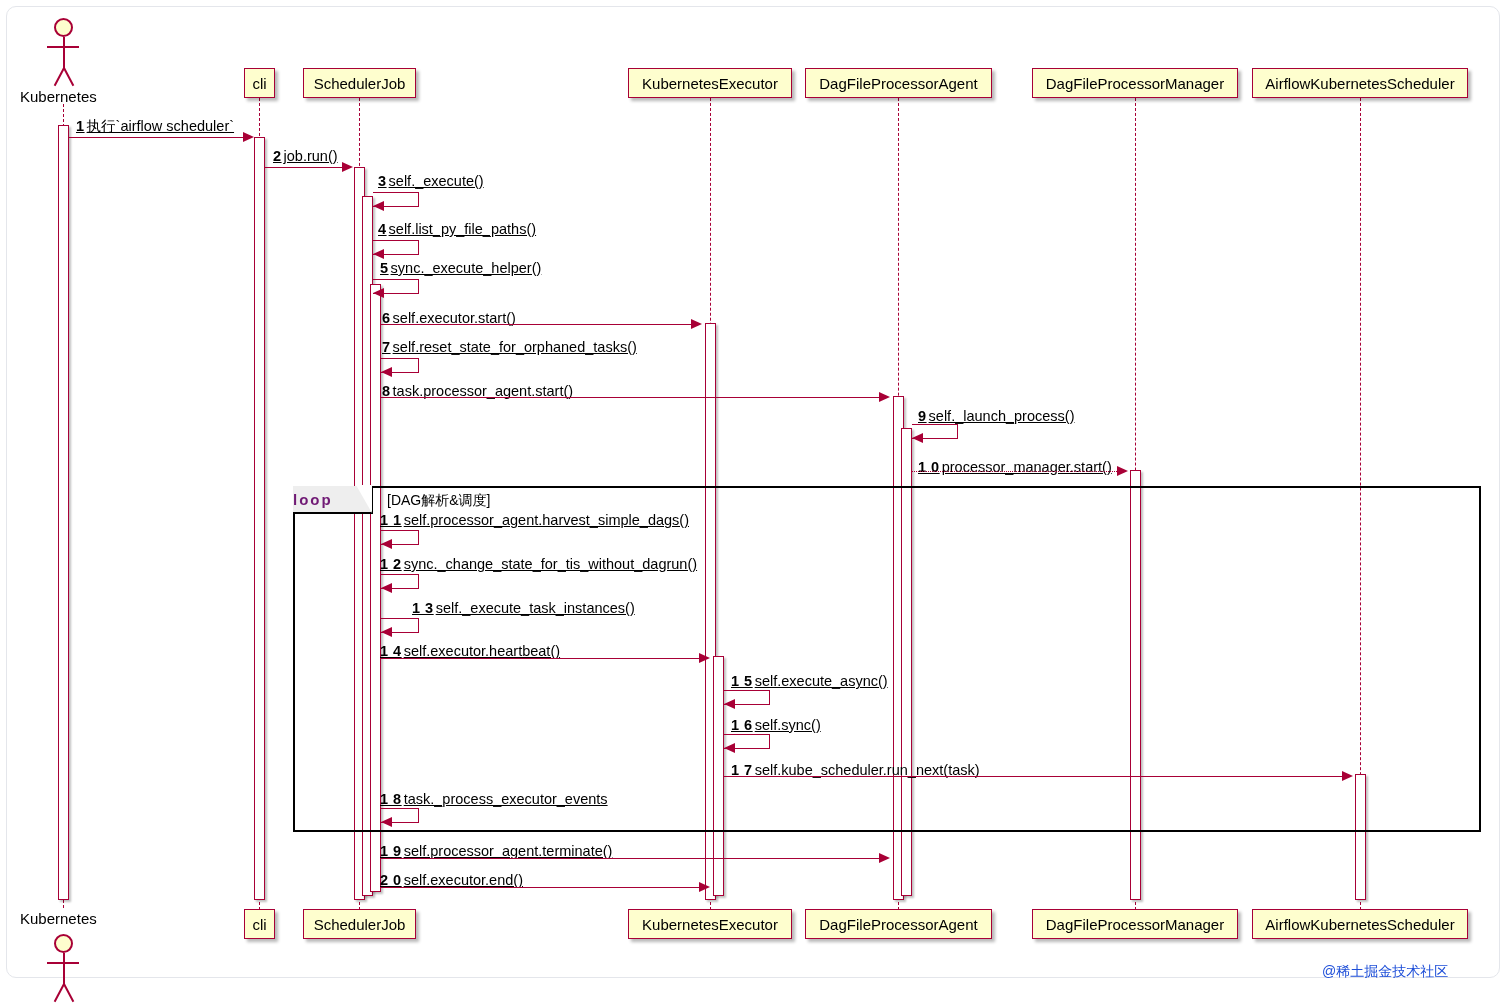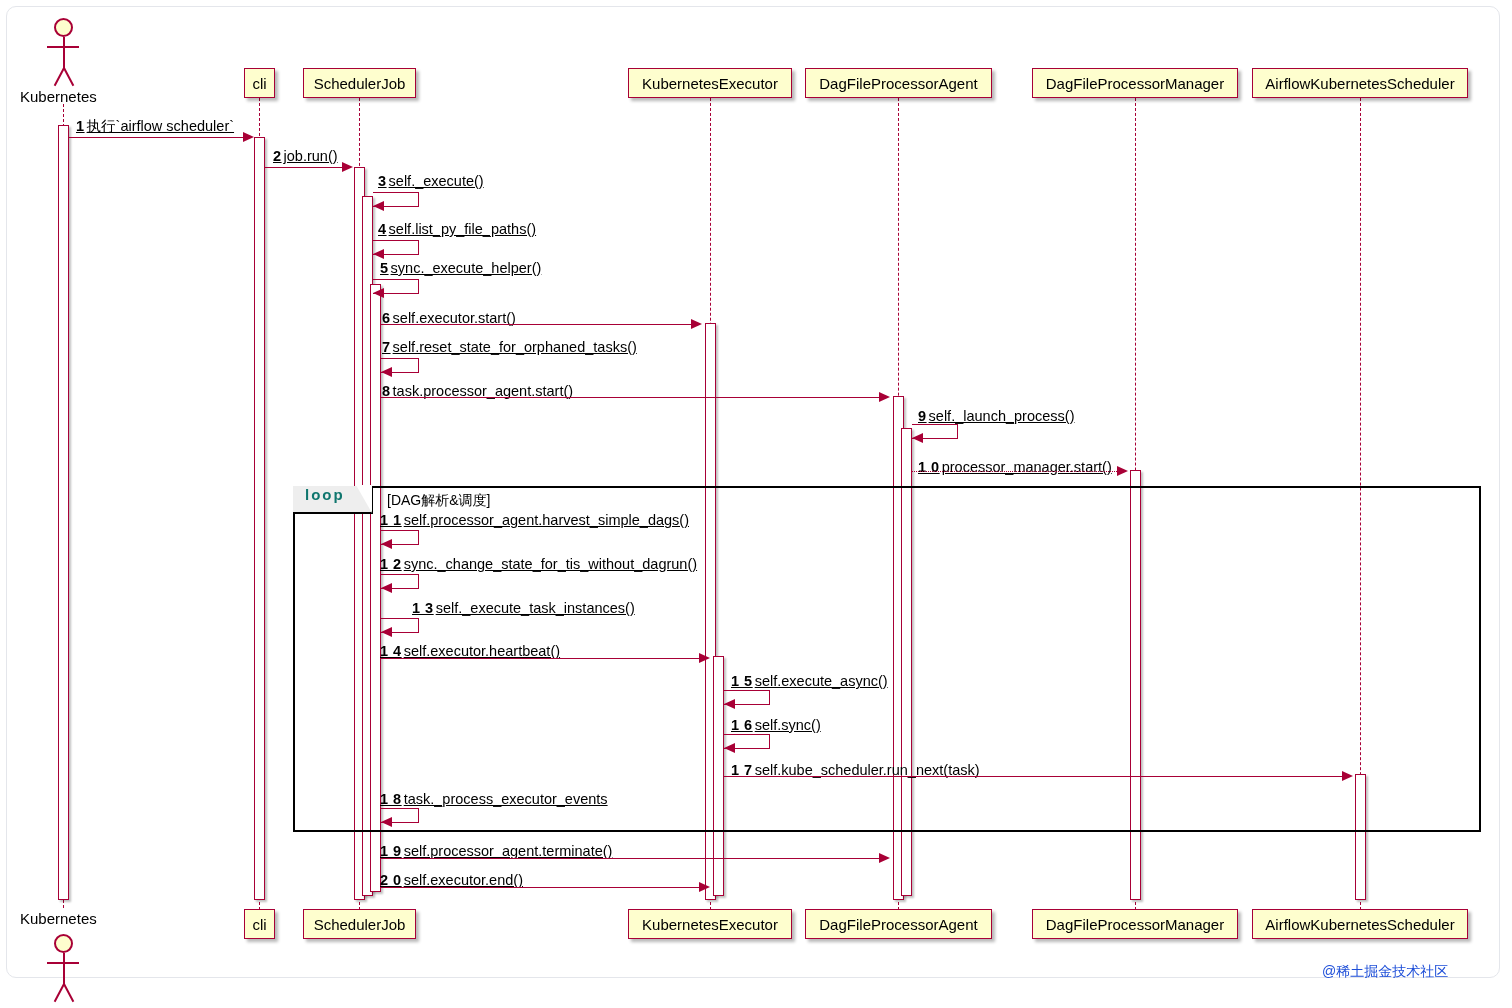--- a/index.html
+++ b/index.html
@@ -26,21 +26,21 @@
   
   .actor{position:absolute;}
   .actor .head{position:absolute;width:19px;height:19px;border-radius:50%;background:#FEFECE;border:2px solid #A80036;box-sizing:border-box;}
   .actor .body{position:absolute;width:0;border-left:2px solid #A80036;}
   .actor .arms{position:absolute;height:0;border-top:2px solid #A80036;}
   .actor .legL,.actor .legR{position:absolute;width:0;border-left:2px solid #A80036;transform-origin:top center;}
   .actorname{position:absolute;font-size:15px;color:#000;white-space:nowrap;}
   
   .frame{position:absolute;border:2.2px solid #000;box-sizing:border-box;background:transparent;}
   .frametab{position:absolute;background:#EEEEEE;border:2.2px solid #000;border-top:none;border-left:none;box-sizing:border-box;
-            font-size:15px;font-weight:bold;letter-spacing:2px;color:#0f766e;display:flex;padding-left:12px;}
+            font-size:15px;font-weight:bold;letter-spacing:2px;color:#701a75;display:flex;align-items:center;padding-left:0;}
   .frametab:after{content:"";position:absolute;right:-1px;top:-1px;width:0;height:0;
                   border-left:16px solid transparent;border-top:28px solid #fff;}
   .guard{position:absolute;font-size:14px;color:#000;white-space:nowrap;}
   .wm{position:absolute;font-size:14px;color:#1d4ed8;white-space:nowrap;}
 </style>
 </head>
 <body>
 
 <div id="canvas">
   <div class="card"></div>

